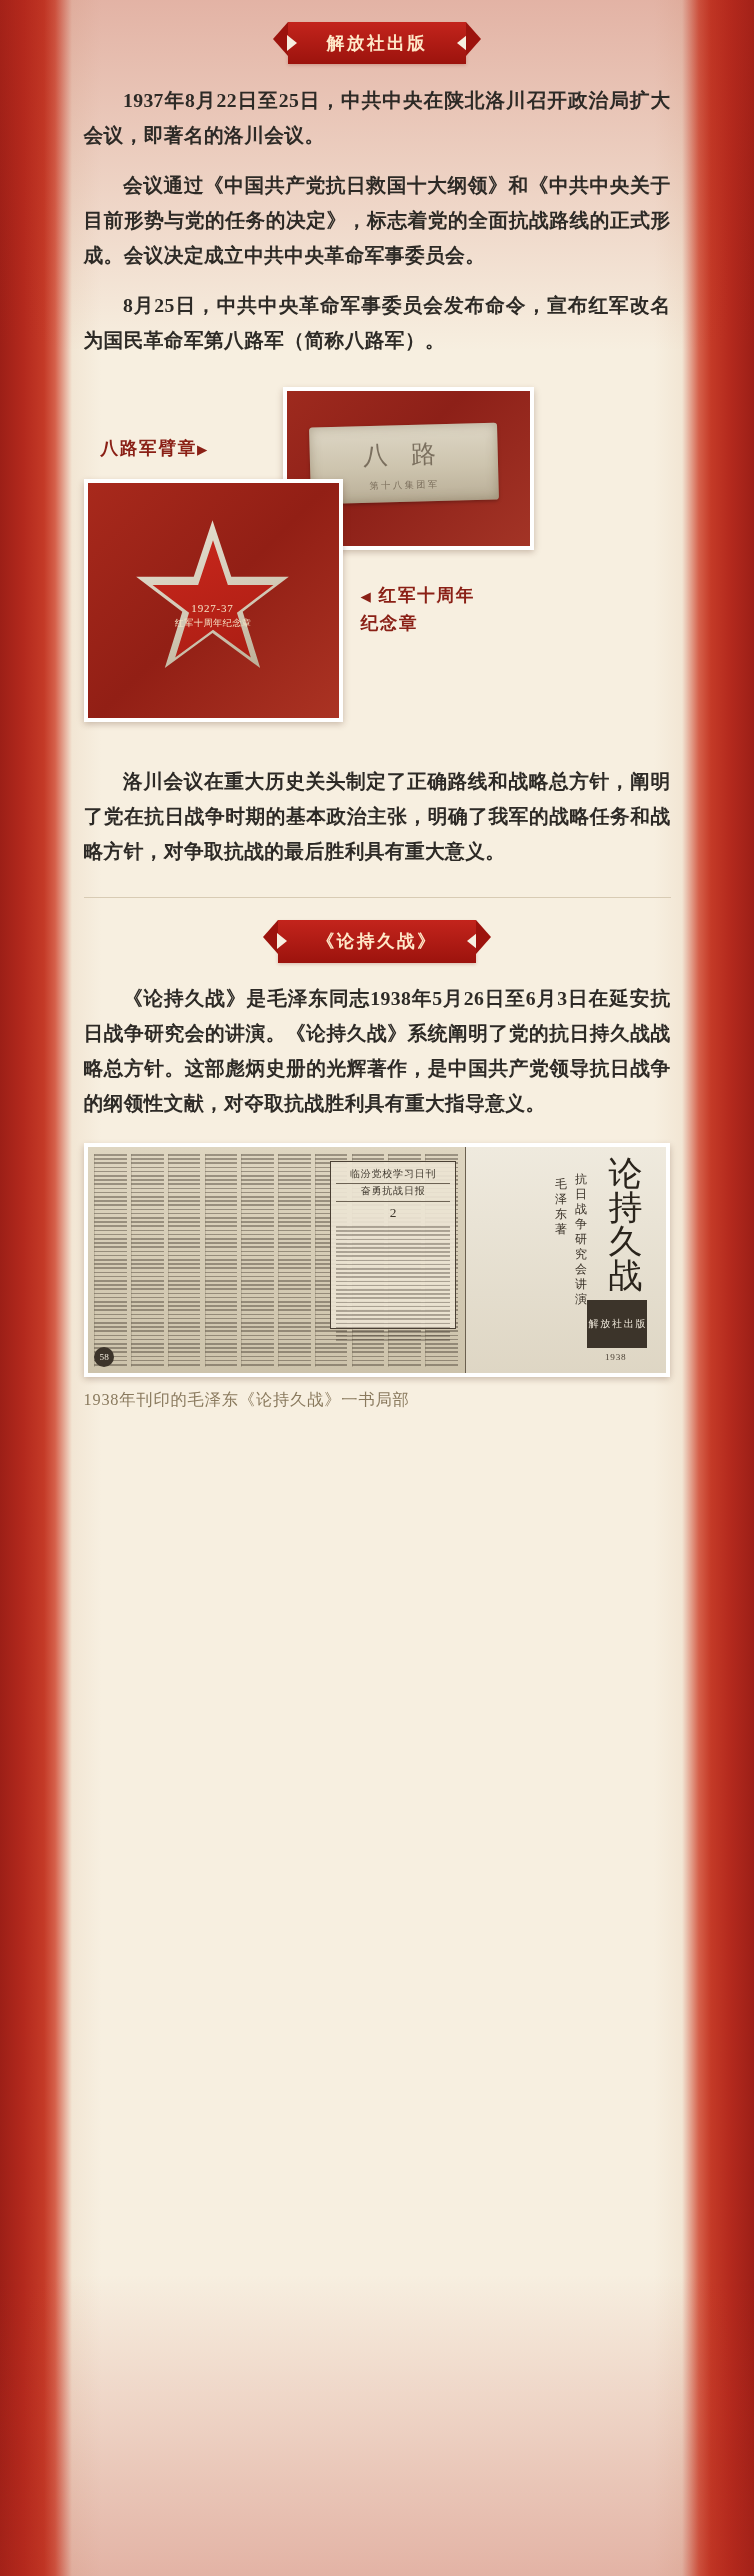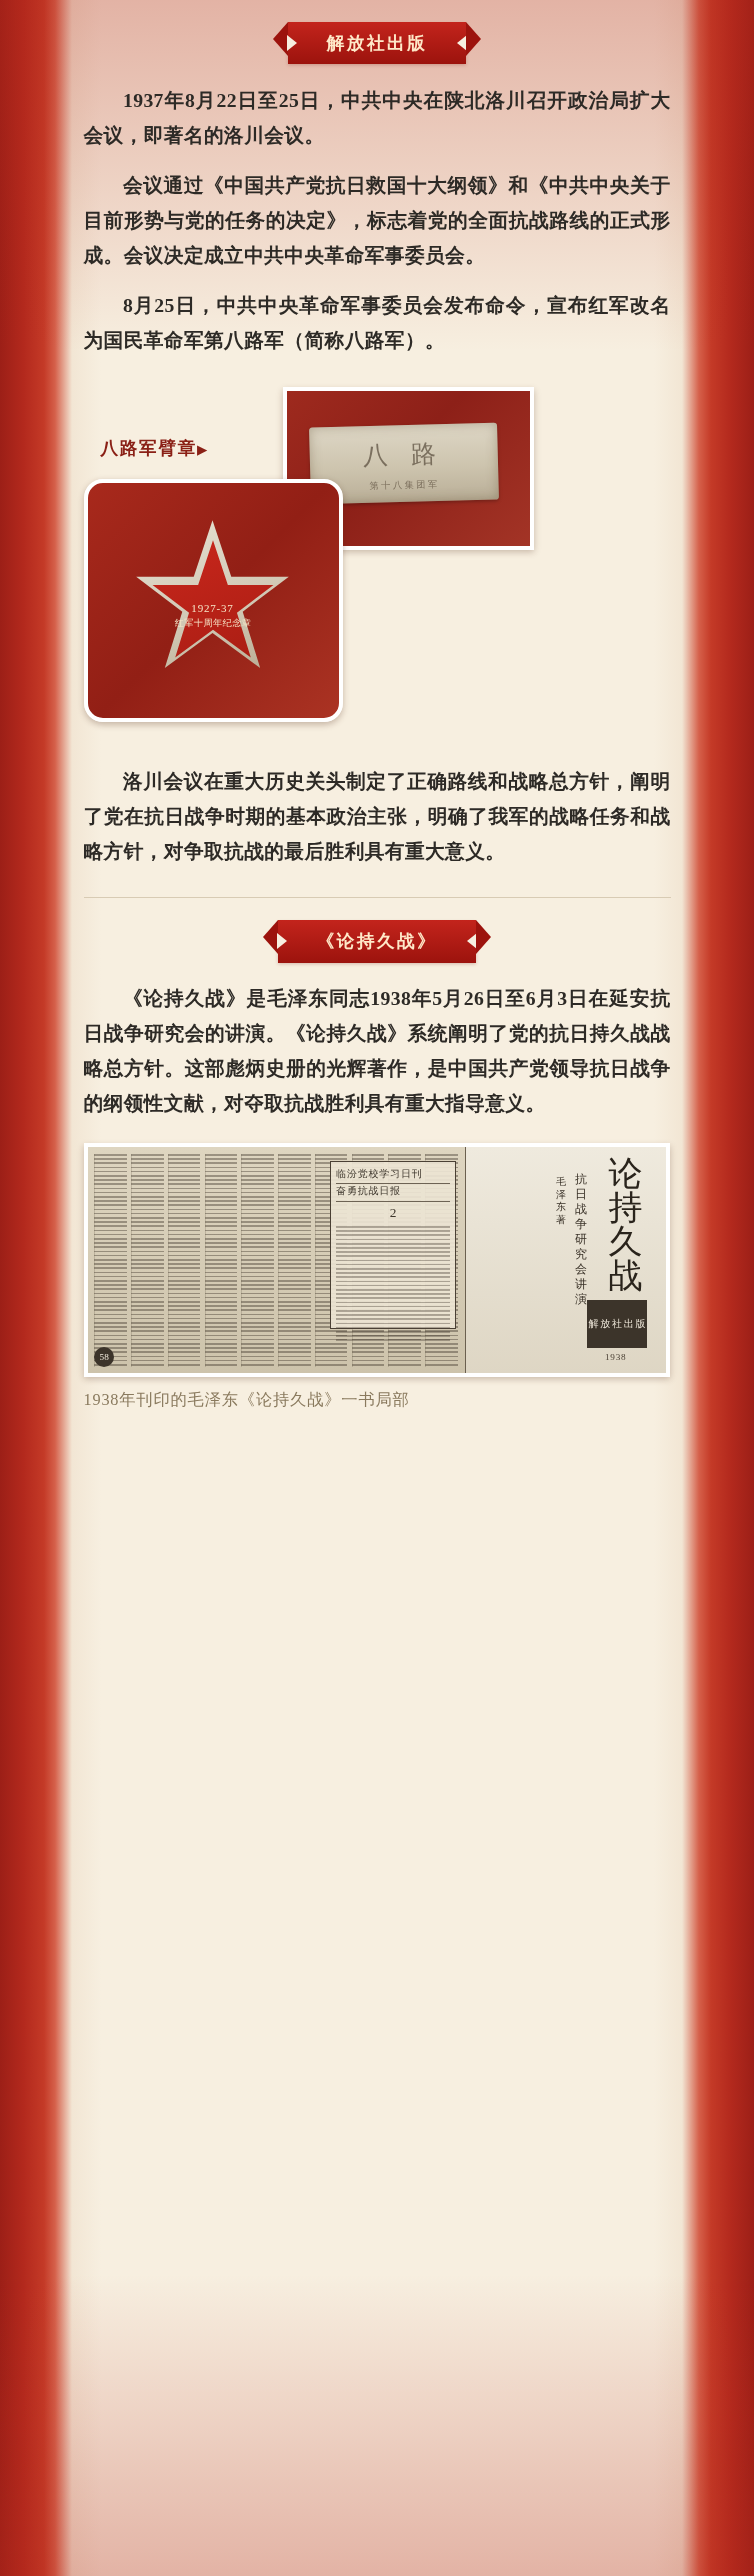--- a/index.html
+++ b/index.html
@@ -144,21 +144,20 @@
     text-align: center;
     font-size: 9.2px;
     color: #6b5e4c;
     letter-spacing: 2.5px;
     opacity: 0.8;
   }
   .photo-badge {
     left: 0px; top: 92px;
     width: 251px; height: 235px;
     background: linear-gradient(135deg, #a8291c 0%, #921f15 50%, #ab3323 100%);
-    border-radius: 19px;
   }
   .star {
     position: absolute;
     left: 50%; top: 50%;
     width: 159px; height: 159px;
     margin-left: -80px; margin-top: -80px;
     background: linear-gradient(160deg, #e8e2d4 0%, #cfc6b2 60%, #b5a88f 100%);
     clip-path: polygon(50% 0%, 61.8% 35.5%, 98% 35.5%, 69% 57.5%, 80% 93%, 50% 71%, 20% 93%, 31% 57.5%, 2% 35.5%, 38.2% 35.5%);
     box-shadow: 0 3.4px 8.4px rgba(0,0,0,0.35);
   }
@@ -256,20 +255,21 @@
   .news-box {
     position: absolute;
     right: 8.4px; top: 13.4px;
     width: 126px; height: 168px;
     background: rgba(235,228,210,0.92);
     border: 1.7px solid #4a4034;
     box-sizing: border-box;
     padding: 5px;
   }
   .news-box-title {
+    text-align: center;
     font-size: 10px;
     color: #3d362c;
     letter-spacing: 0.8px;
     border-bottom: 0.8px solid #6d6354;
     padding-bottom: 2.5px;
   }
   .news-box-num {
     text-align: center;
     font-size: 13.4px;
     color: #3d362c;
@@ -307,25 +307,24 @@
     width: 15px;
     font-size: 12px;
     line-height: 1.25;
     color: #3a3228;
     text-align: center;
   }
   .news-sub-cn2 {
     position: absolute;
     right: 97px; top: 30px;
     width: 15px;
-    font-size: 10px;
+    font-size: 12px;
     line-height: 1.25;
     color: #3a3228;
     text-align: center;
-    font-family: Liberation Mono, monospace;
   }
   .news-pub {
     position: absolute;
     right: 18.4px; bottom: 25px;
     width: 60px;
     text-align: right;
     font-size: 10px;
     color: #efe8da;
     background: #3c342a;
     padding: 17px 0;
@@ -387,20 +386,25 @@
         <span>八路军臂章</span><span class="tri">▶</span>
       </div>
 
       <div class="photo photo-badge">
         <div class="star"></div>
         <div class="star-inner"></div>
         <div class="badge-year">1927-37</div>
         <div class="badge-text">红军十周年纪念章</div>
       </div>
 
+      <div class="caption-right">
+        <span class="tri">◀</span>
+        <span>红军十周年</span><br>
+        <span>纪念章</span>
+      </div>
 
     </div>
 
     <p class="para">洛川会议在重大历史关头制定了正确路线和战略总方针，阐明了党在抗日战争时期的基本政治主张，明确了我军的战略任务和战略方针，对争取抗战的最后胜利具有重大意义。</p>
 
     <div class="divider"></div>
 
     <div class="ribbon-wrap">
       <div class="ribbon">
         <span class="notch-l"></span>

